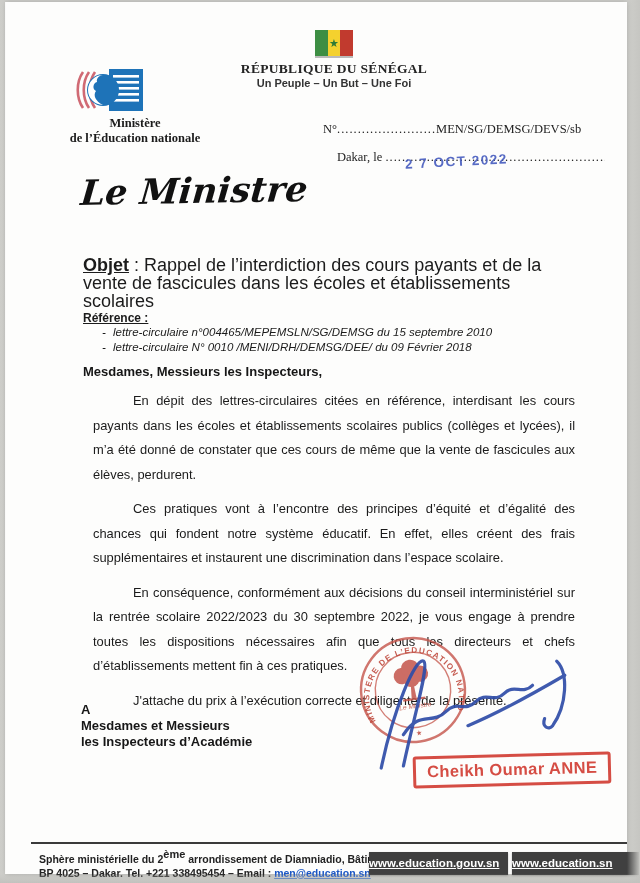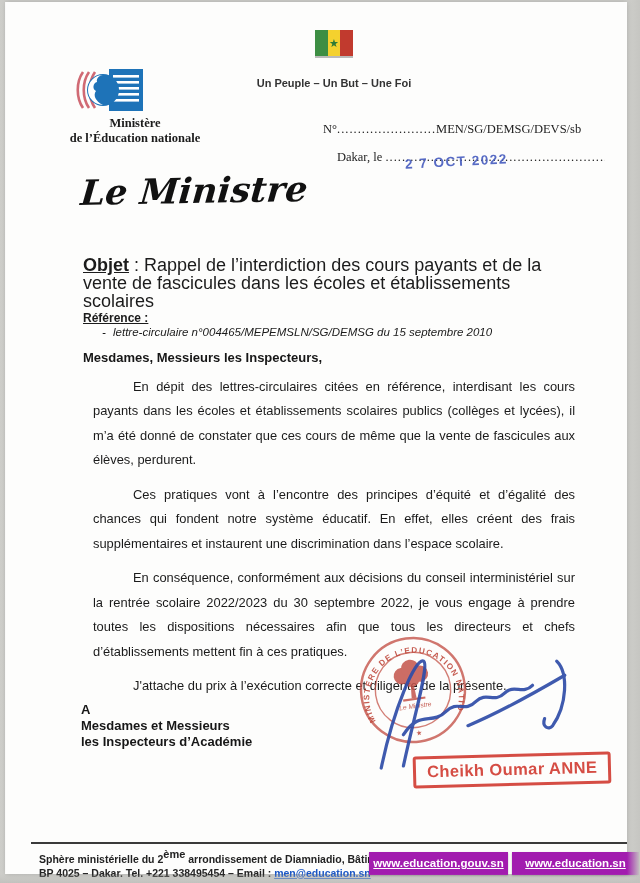--- a/index.html
+++ b/index.html
@@ -61,22 +61,22 @@
     color:#d23f35;font-weight:bold;font-size:16.5px;letter-spacing:.4px;
     padding:3px 11px 4px 11px;transform:rotate(-1.5deg);opacity:.92;background:rgba(255,255,255,.1);}
 
   .recipient{left:76px;top:700px;font-weight:bold;font-size:13px;line-height:16px;color:#161616;}
 
   
   .footer-divider{left:26px;top:840px;width:596px;border-top:2px solid #3a3a3a;height:0;}
   .footer-address{left:34px;top:845px;font-size:10.5px;line-height:14px;font-weight:bold;color:#222;}
   .footer-address sup{font-size:11px;}
   .footer-address a{color:#1a56c4;text-decoration:underline;font-weight:bold;cursor:pointer;}
-  .site-box{top:850px;height:23px;background:#a21caf;color:#fff;font-weight:bold;
-    font-size:11.5px;text-align:center;line-height:23px;text-decoration:underline;
+  .site-box{top:850px;height:23px;background:#404040;color:#fff;font-weight:bold;
+    font-size:11.5px;line-height:23px;text-decoration:underline;
     box-shadow:0 1px 2px rgba(0,0,0,.25);cursor:pointer;}
   .site-box.one{left:364px;width:139px;}
   .site-box.two{left:507px;width:127px;}
 
   
   .edge{position:absolute;pointer-events:none;}
   .edge.r{right:0;top:0;width:13px;height:100%;background:linear-gradient(to left,#c6c6c2,rgba(255,255,255,0));}
   .edge.b{left:0;bottom:0;width:100%;height:9px;background:linear-gradient(to top,#c2c2be,rgba(255,255,255,0));}
   .edge.l{left:0;top:0;width:6px;height:100%;background:linear-gradient(to right,#cdcdc9,rgba(255,255,255,0));}
 </style>
@@ -85,20 +85,21 @@
 
 <div class="page">
 
   <div class="abs flag">
     <div class="band green"></div>
     <div class="band yellow">
       <span class="star">★</span>
     </div>
     <div class="band red"></div>
   </div>
+  <div class="abs republic">RÉPUBLIQUE DU SÉNÉGAL</div>
   <div class="abs motto">Un Peuple – Un But – Une Foi</div>
 
   <div class="abs logo">
     <svg width="78" height="50" viewBox="0 0 78 50">
       <path d="M14,6 C7,16 7,32 14,42" fill="none" stroke="#d06a74" stroke-width="2.6"></path>
       <path d="M20,6 C13,16 13,32 20,42" fill="none" stroke="#d06a74" stroke-width="2.6"></path>
       <path d="M26,6 C19,16 19,32 26,42" fill="none" stroke="#d06a74" stroke-width="2.6"></path>
       <rect x="40" y="3" width="34" height="42" fill="#1e73b8"></rect>
       <rect x="44" y="9" width="26" height="2.6" fill="#fff"></rect>
       <rect x="44" y="15" width="26" height="2.6" fill="#fff"></rect>
@@ -124,20 +125,23 @@
 
   <div class="abs script-title">Le Ministre</div>
 
   <div class="body-block">
     <div class="subject">
       <span class="lbl">Objet</span><span> : </span><span>Rappel de l’interdiction des cours payants et de la vente de fascicules dans les écoles et établissements scolaires</span>
     </div>
     <div class="ref-label">Référence :</div>
     <div class="ref-item">
       <span class="dash">-</span><span>lettre-circulaire n°004465/MEPEMSLN/SG/DEMSG du 15 septembre 2010</span>
+    </div>
+    <div class="ref-item">
+      <span class="dash">-</span><span>lettre-circulaire N° 0010 /MENI/DRH/DEMSG/DEE/ du 09 Février 2018</span>
     </div>
     <div class="salutation">Mesdames, Messieurs les Inspecteurs,</div>
     <p class="para">En dépit des lettres-circulaires citées en référence, interdisant les cours payants dans les écoles et établissements scolaires publics (collèges et lycées), il m’a été donné de constater que ces cours de même que la vente de fascicules aux élèves, perdurent.</p>
     <p class="para">Ces pratiques vont à l’encontre des principes d’équité et d’égalité des chances qui fondent notre système éducatif. En effet, elles créent des frais supplémentaires et instaurent une discrimination dans l’espace scolaire.</p>
     <p class="para">En conséquence, conformément aux décisions du conseil interministériel sur la rentrée scolaire 2022/2023 du 30 septembre 2022, je vous engage à prendre toutes les dispositions nécessaires afin que tous les directeurs et chefs d’établissements mettent fin à ces pratiques.</p>
     <p class="para">J'attache du prix à l’exécution correcte et diligente de la présente.</p>
   </div>
 
   <div class="abs round-stamp">
     <svg width="112" height="112" viewBox="0 0 110 110">

